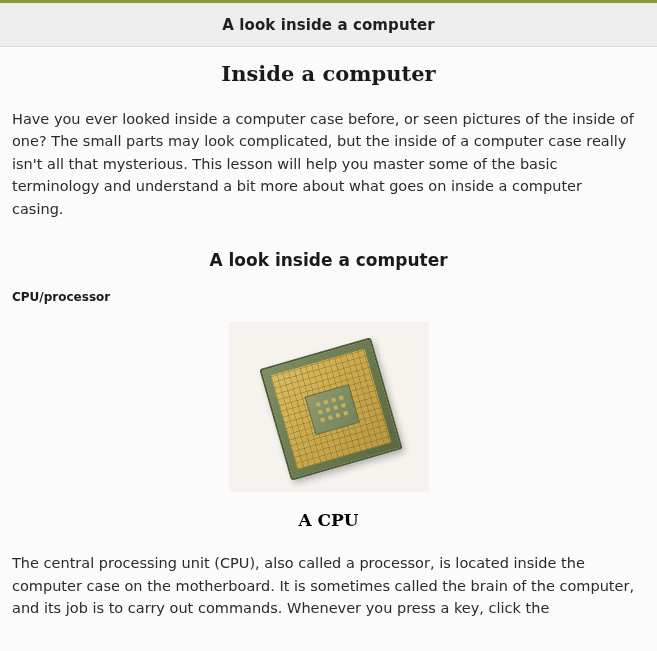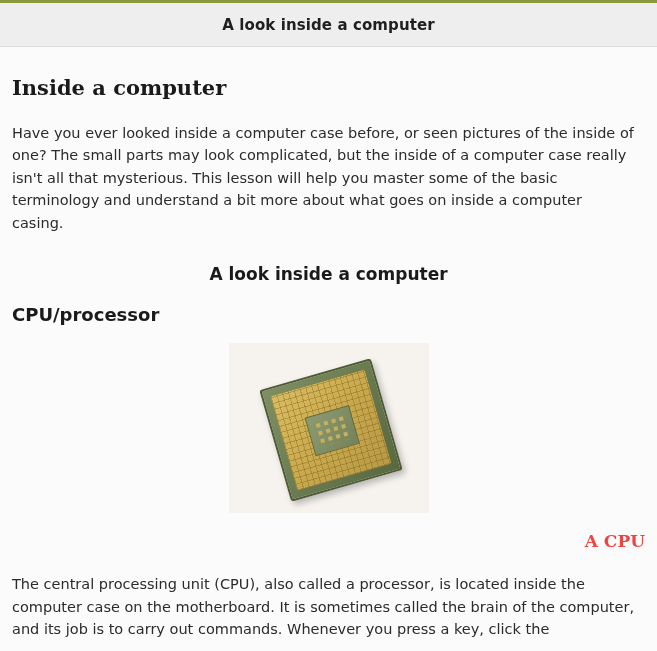--- a/index.html
+++ b/index.html
@@ -37,38 +37,39 @@
     letter-spacing: 0.1px;
   }
   .content {
     padding: 0 12px;
     box-sizing: border-box;
   }
   h1.doc-title {
     font-family: "DejaVu Serif", serif;
     font-size: 21px;
     font-weight: bold;
+    text-align: center;
     color: #1a1a1a;
-    margin: 28px 0 22px 0;
+    margin: 14px 0 22px 0;
   }
   p.body-text {
     font-size: 14.5px;
     line-height: 1.55;
     color: #2b2b2b;
     margin: 0 8px 12px 0;
   }
   h2.section-title {
     font-size: 17px;
     font-weight: bold;
     text-align: center;
     color: #1a1a1a;
     margin: 30px 0 20px 0;
   }
   h3.subsection-title {
-    font-size: 18px;
+    font-size: 12px;
     font-weight: bold;
     color: #1a1a1a;
     margin: 18px 0 10px 0;
   }
   .figure {
     margin: 18px 0 0 0;
     text-align: center;
   }
   .figure-img {
     display: inline-block;
@@ -122,23 +123,23 @@
     right: 6px;
     bottom: 6px;
     background:
       radial-gradient(circle, #cbb25a 38%, rgba(0,0,0,0) 40%) 0 0 / 8px 8px;
     opacity: 0.95;
   }
   .figure-caption {
     font-family: "DejaVu Serif", serif;
     font-size: 17px;
     font-weight: bold;
-    color: #ef4444;
+    color: #000000;
     margin-top: 14px;
-    text-align: right;
+    text-align: center;
   }
 </style>
 </head>
 <body>
 
 <div class="page">
 
   <div class="header-bar">
     <div class="header-title">A look inside a computer</div>
   </div>

